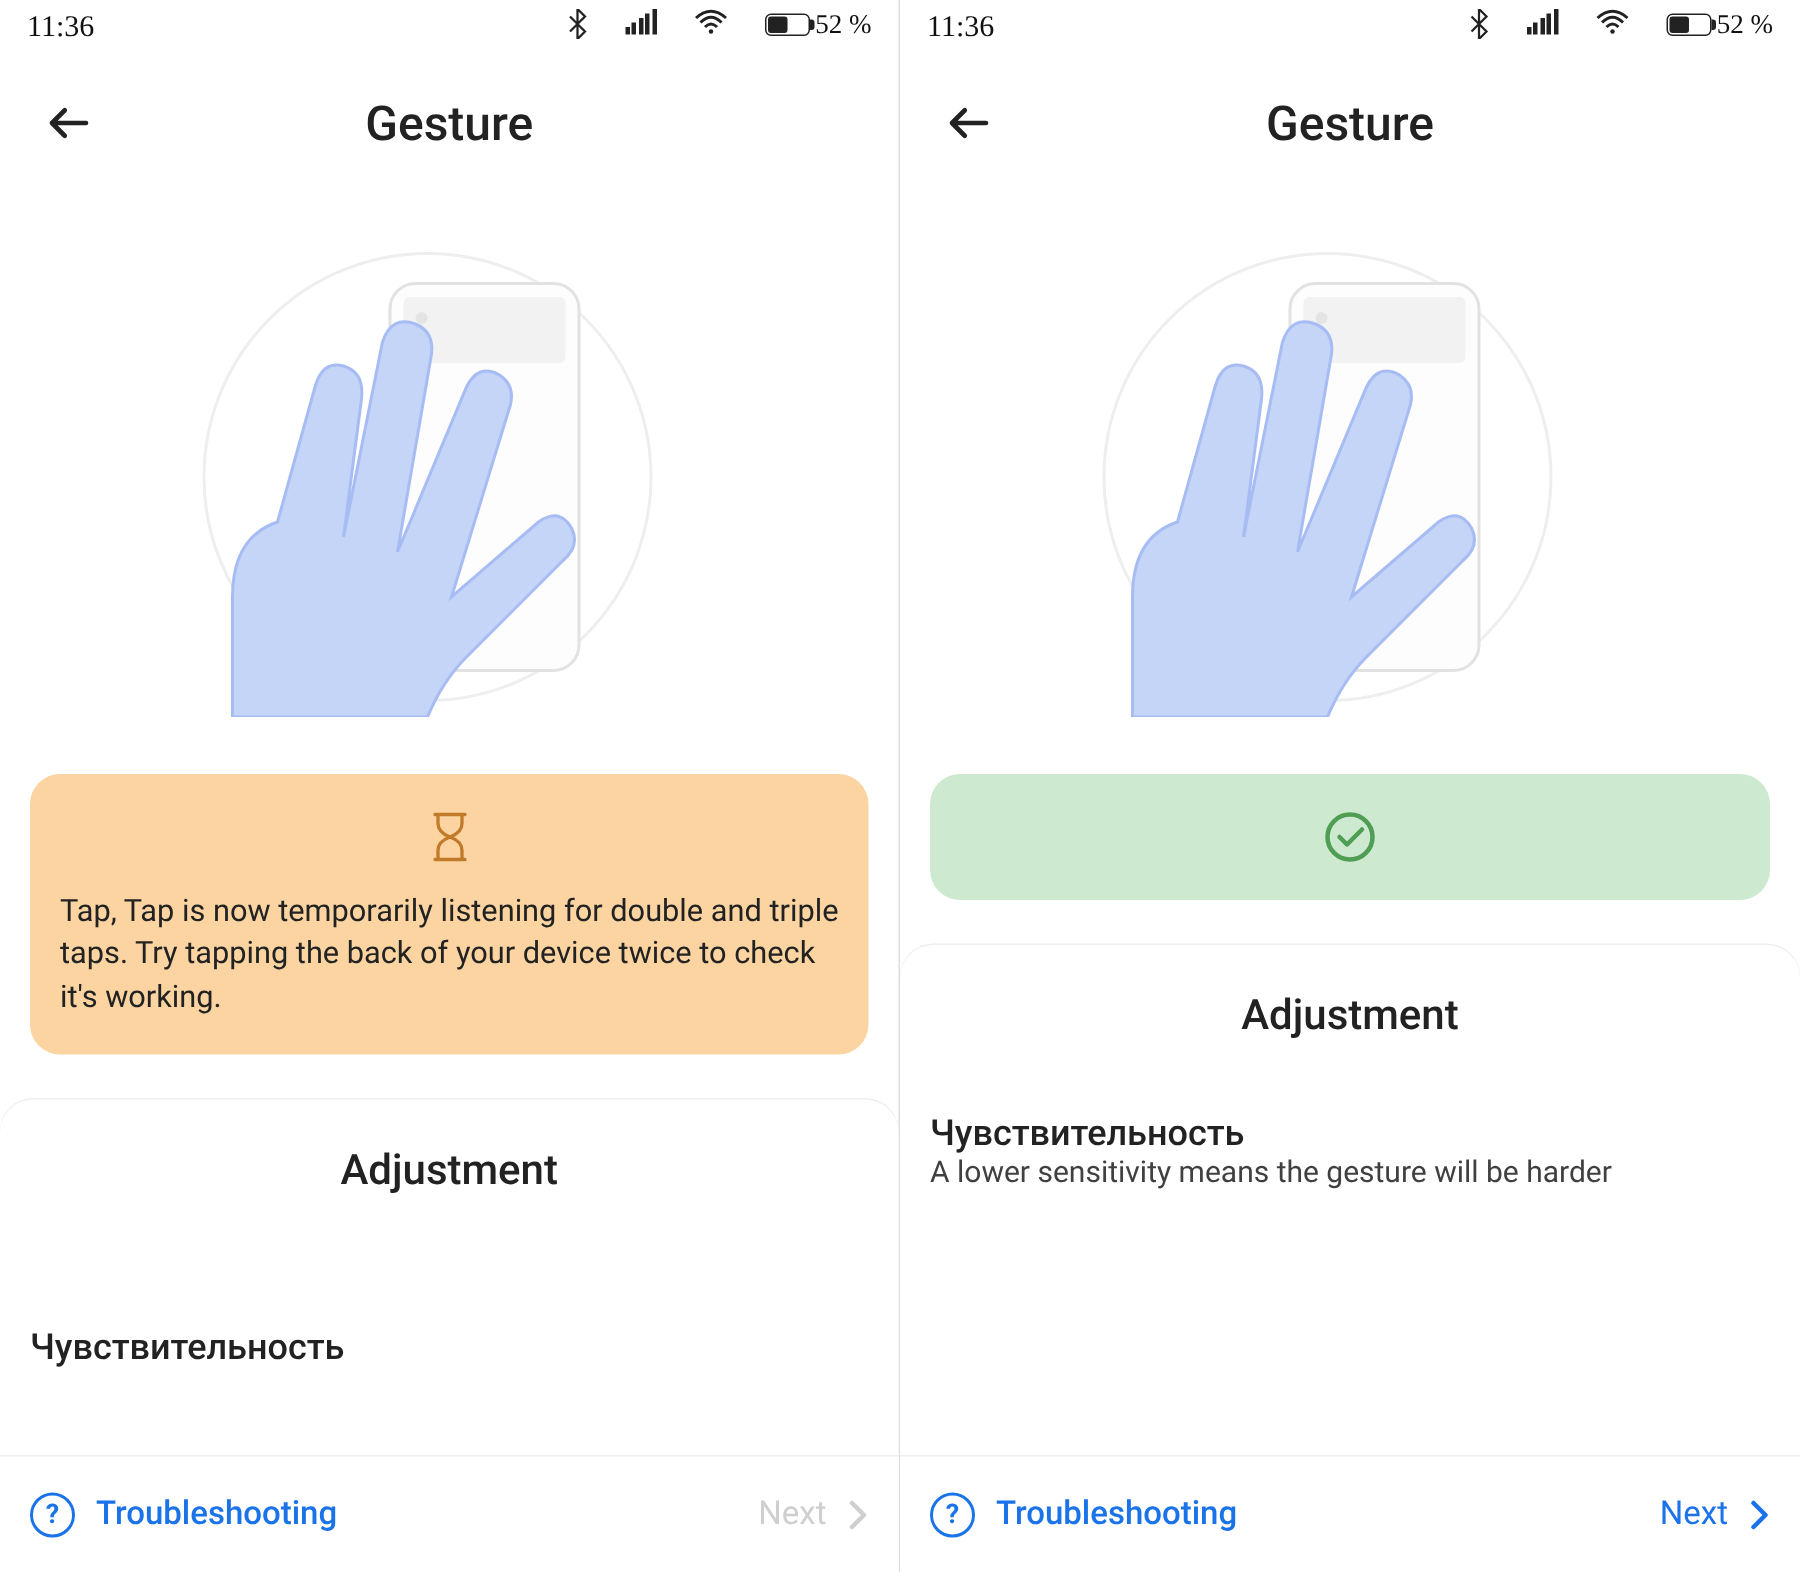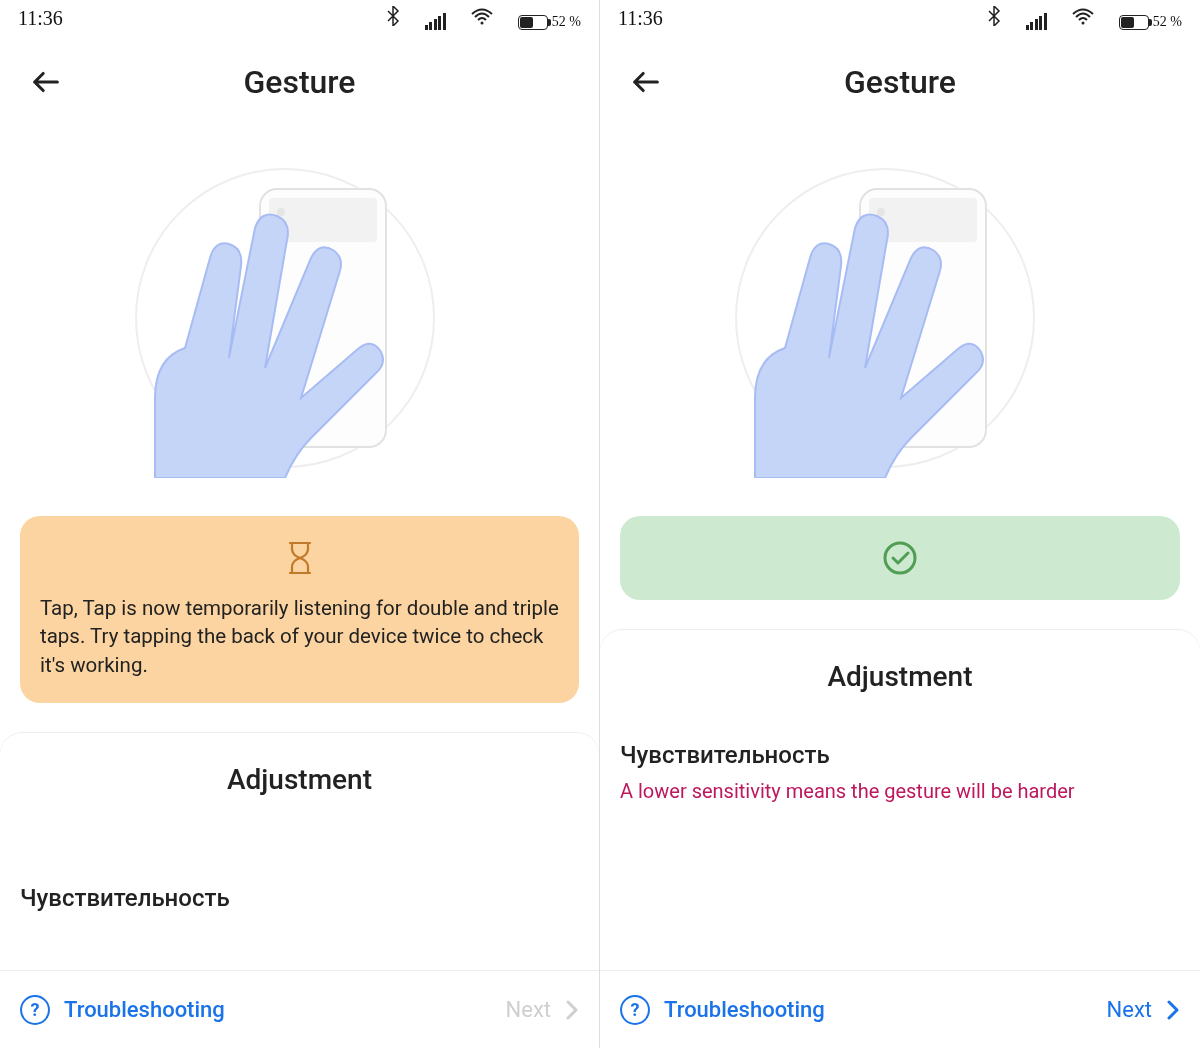--- a/index.html
+++ b/index.html
@@ -23,21 +23,21 @@
 .statusbar {
   height: 36px;
   display: flex;
   justify-content: space-between;
   align-items: center;
   padding: 0 18px;
   font-size: 20px;
   color: #111;
   font-family: Liberation Serif, serif;
 }
-.status-icons { display: flex; align-items: flex-end; gap: 25px; font-size: 14px; }
+.status-icons { display: flex; align-items: flex-start; gap: 25px; font-size: 18px; }
 .battery-wrap { display: flex; align-items: center; gap: 4px; }
 .battery-body {
   width: 30px; height: 15px; border: 1.5px solid #222; border-radius: 4px; position: relative;
 }
 .battery-cap {
   position: absolute; right: -4px; top: 3px; width: 3px; height: 7px; background: #222; border-radius: 0 2px 2px 0;
 }
 .battery-fill {
   position: absolute; left: 1px; top: 1px; bottom: 1px; width: 48%; background: #222; border-radius: 2px;
 }
@@ -90,21 +90,21 @@
 
 .section {
   background: #fff; border-radius: 22px 22px 0 0; margin-top: 30px; padding-top: 30px;
   box-shadow: 0 -1px 0 #eee; flex: 1;
 }
 .section-title {
   text-align: center; font-size: 28px; font-weight: 500; color: #222;
 }
 .sens-block { padding: 48px 20px 0 20px; }
 .sens-title { font-size: 24px; font-weight: 500; color: #222; }
-.sens-desc  { font-size: 20px; color: #be185d; margin-top: 10px; }
+.sens-desc  { font-size: 20px; color: #404040; margin-top: 0; }
 
 .bottombar {
   position: absolute; left: 0; right: 0; bottom: 0; height: 78px;
   background: #fff; border-top: 1px solid #eee;
   display: flex; align-items: center; padding: 0 20px;
 }
 .tb-left { display: flex; align-items: center; gap: 14px; color: #1a73e8; cursor: pointer; }
 .tb-left-text { font-size: 22px; font-weight: 500; }
 .help-circ {
   width: 30px; height: 30px; border: 2.5px solid #1a73e8; border-radius: 50%;

